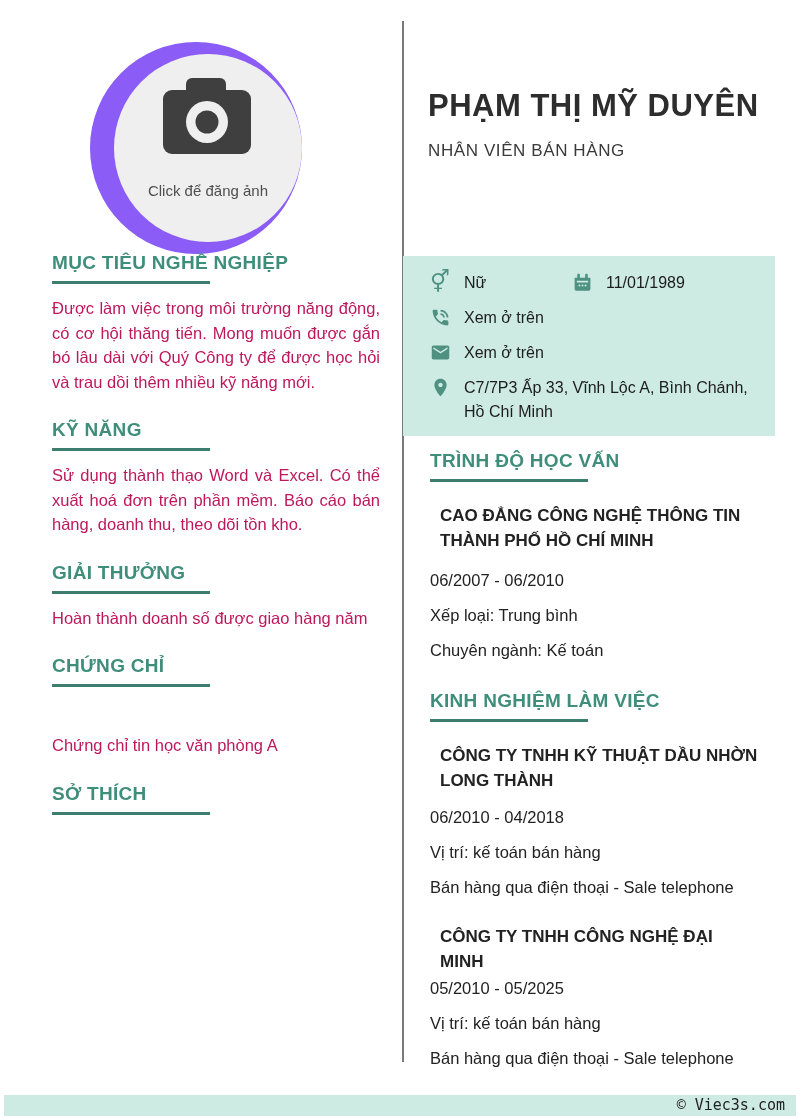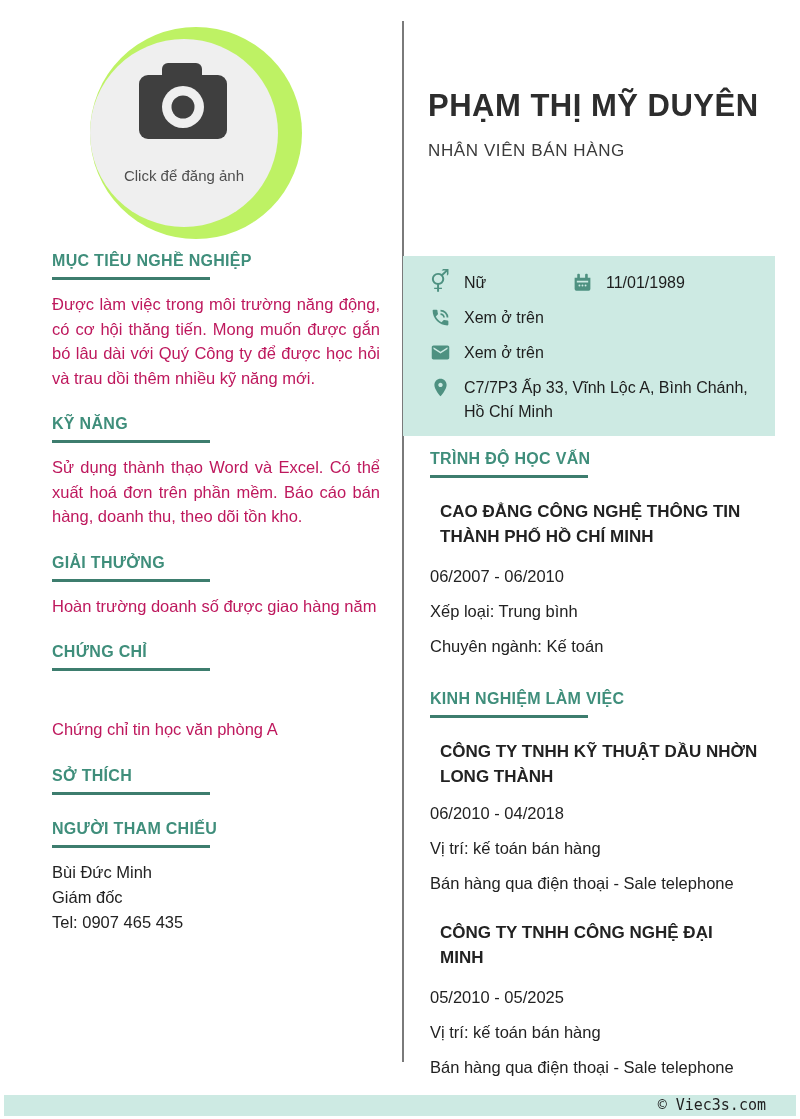--- a/index.html
+++ b/index.html
@@ -1,33 +1,33 @@
 <!DOCTYPE html>
 <html><head>
 <meta charset="utf-8">
 <style>
   * { margin:0; padding:0; box-sizing:border-box; }
   html,body { background:#ffffff; }
   body { width:800px; height:1119px; font-family:"Liberation Sans",sans-serif; position:relative; overflow:hidden; }
 
   
-  .photo-ring { position:absolute; left:90px; top:27px; width:212px; height:212px;
-    border-radius:50%; background:#bef264; display:flex; align-items:center; justify-content:flex-start; cursor:pointer; }
+  .photo-ring { position:absolute; left:90px; top:42px; width:212px; height:212px;
+    border-radius:50%; background:#8b5cf6; display:flex; align-items:center; justify-content:flex-end; cursor:pointer; }
   .photo-inner { width:188px; height:188px; border-radius:50%; background:#efefef; position:relative; }
   .camera { position:absolute; left:50%; top:22px; transform:translateX(-50%); }
   .photo-label { position:absolute; left:0; right:0; top:128px; text-align:center;
     font-size:15px; color:#4f4f4f; }
 
   
   .divider { position:absolute; left:402px; top:21px; width:2px; height:1041px; background:#7a7a7a; }
 
   
   .left-col { position:absolute; left:52px; top:252px; width:328px; }
   .section { margin-bottom:25px; }
-  .sec-heading { font-size:16px; font-weight:700; color:#3f8e7b; letter-spacing:0.3px; }
+  .sec-heading { font-size:19px; font-weight:700; color:#3f8e7b; letter-spacing:0.3px; }
   .sec-underline { width:158px; height:3px; background:#3d7d6e; margin-top:7px; }
   .sec-body { font-size:16.5px; color:#be185d; line-height:24.5px; text-align:justify; margin-top:12px; }
   .ref-line { font-size:16.5px; color:#222222; line-height:25px; text-align:left; }
   .ref-block { margin-top:12px; }
 
   
   .name { position:absolute; left:428px; top:88px; width:360px; font-size:31px; font-weight:700;
     color:#2d2d2d; letter-spacing:0.5px; }
   .job-title { position:absolute; left:428px; top:141px; font-size:17px; color:#3a3a3a; letter-spacing:0.6px; }
 
@@ -45,21 +45,21 @@
   
   .right-sec { position:absolute; left:430px; width:345px; }
   .edu-sec { top:450px; }
   .exp-sec { top:690px; }
   .item-title { font-size:17px; font-weight:700; color:#222222; line-height:25px; margin-top:21px; max-width:320px;margin-left:10px; }
   .item-line { font-size:16.5px; color:#222222; line-height:22px; margin-top:13px; }
   .job2-title { margin-top:26px; }
 
   
   .footer { position:absolute; left:4px; right:4px; bottom:3px; height:21px; background:#cdeae3;
-    text-align:right; padding-right:30px; }
+    text-align:right; padding-right:11px; }
   .footer-text { font-family:"DejaVu Sans Mono",monospace; font-size:15px; color:#1f1f1f; line-height:21px; }
 
   svg.teal { fill:#4e9181; }
 </style>
 </head>
 <body>
 
 <div class="photo-ring">
   <div class="photo-inner">
     <svg class="camera" width="110" height="88" viewBox="0 0 110 88">
@@ -135,39 +135,30 @@
     <div class="sec-body">Được làm việc trong môi trường năng động, có cơ hội thăng tiến. Mong muốn được gắn bó lâu dài với Quý Công ty để được học hỏi và trau dồi thêm nhiều kỹ năng mới.</div>
   </div>
   <div class="section">
     <div class="sec-heading">KỸ NĂNG</div>
     <div class="sec-underline"></div>
     <div class="sec-body">Sử dụng thành thạo Word và Excel. Có thể xuất hoá đơn trên phần mềm. Báo cáo bán hàng, doanh thu, theo dõi tồn kho.</div>
   </div>
   <div class="section">
     <div class="sec-heading">GIẢI THƯỞNG</div>
     <div class="sec-underline"></div>
-    <div class="sec-body">Hoàn trường doanh số được giao hàng năm</div>
+    <div class="sec-body">Hoàn thành doanh số được giao hàng năm</div>
   </div>
   <div class="section">
     <div class="sec-heading">CHỨNG CHỈ</div>
     <div class="sec-underline"></div>
     <div class="sec-body" style="text-align:left;margin-top:46px;">Chứng chỉ tin học văn phòng A</div>
   </div>
   <div class="section">
     <div class="sec-heading">SỞ THÍCH</div>
     <div class="sec-underline"></div>
-  </div>
-  <div class="section">
-    <div class="sec-heading">NGƯỜI THAM CHIẾU</div>
-    <div class="sec-underline"></div>
-    <div class="ref-block">
-      <div class="ref-line">Bùi Đức Minh</div>
-      <div class="ref-line">Giám đốc</div>
-      <div class="ref-line">Tel: 0907 465 435</div>
-    </div>
   </div>
 </div>
 
 <div class="right-sec edu-sec">
   <div class="sec-heading">TRÌNH ĐỘ HỌC VẤN</div>
   <div class="sec-underline"></div>
   <div class="item-title">CAO ĐẲNG CÔNG NGHỆ THÔNG TIN THÀNH PHỐ HỒ CHÍ MINH</div>
   <div class="item-line" style="margin-top:16px;">06/2007 - 06/2010</div>
   <div class="item-line">Xếp loại: Trung bình</div>
   <div class="item-line">Chuyên ngành: Kế toán</div>
@@ -179,21 +170,21 @@
 
   <div>
     <div class="item-title">CÔNG TY TNHH KỸ THUẬT DẦU NHỜN LONG THÀNH</div>
     <div class="item-line" style="">06/2010 - 04/2018</div>
     <div class="item-line">Vị trí: kế toán bán hàng</div>
     <div class="item-line">Bán hàng qua điện thoại - Sale telephone</div>
   </div>
 
   <div>
     <div class="item-title job2-title">CÔNG TY TNHH CÔNG NGHỆ ĐẠI MINH</div>
-    <div class="item-line" style="margin-top:16px;">05/2010 - 05/2025</div>
+    <div class="item-line" style="margin-top:3px;">05/2010 - 05/2025</div>
     <div class="item-line">Vị trí: kế toán bán hàng</div>
     <div class="item-line">Bán hàng qua điện thoại - Sale telephone</div>
   </div>
 </div>
 
 <div class="footer">
   <span class="footer-text">© Viec3s.com</span>
 </div>
 
 </body></html>

